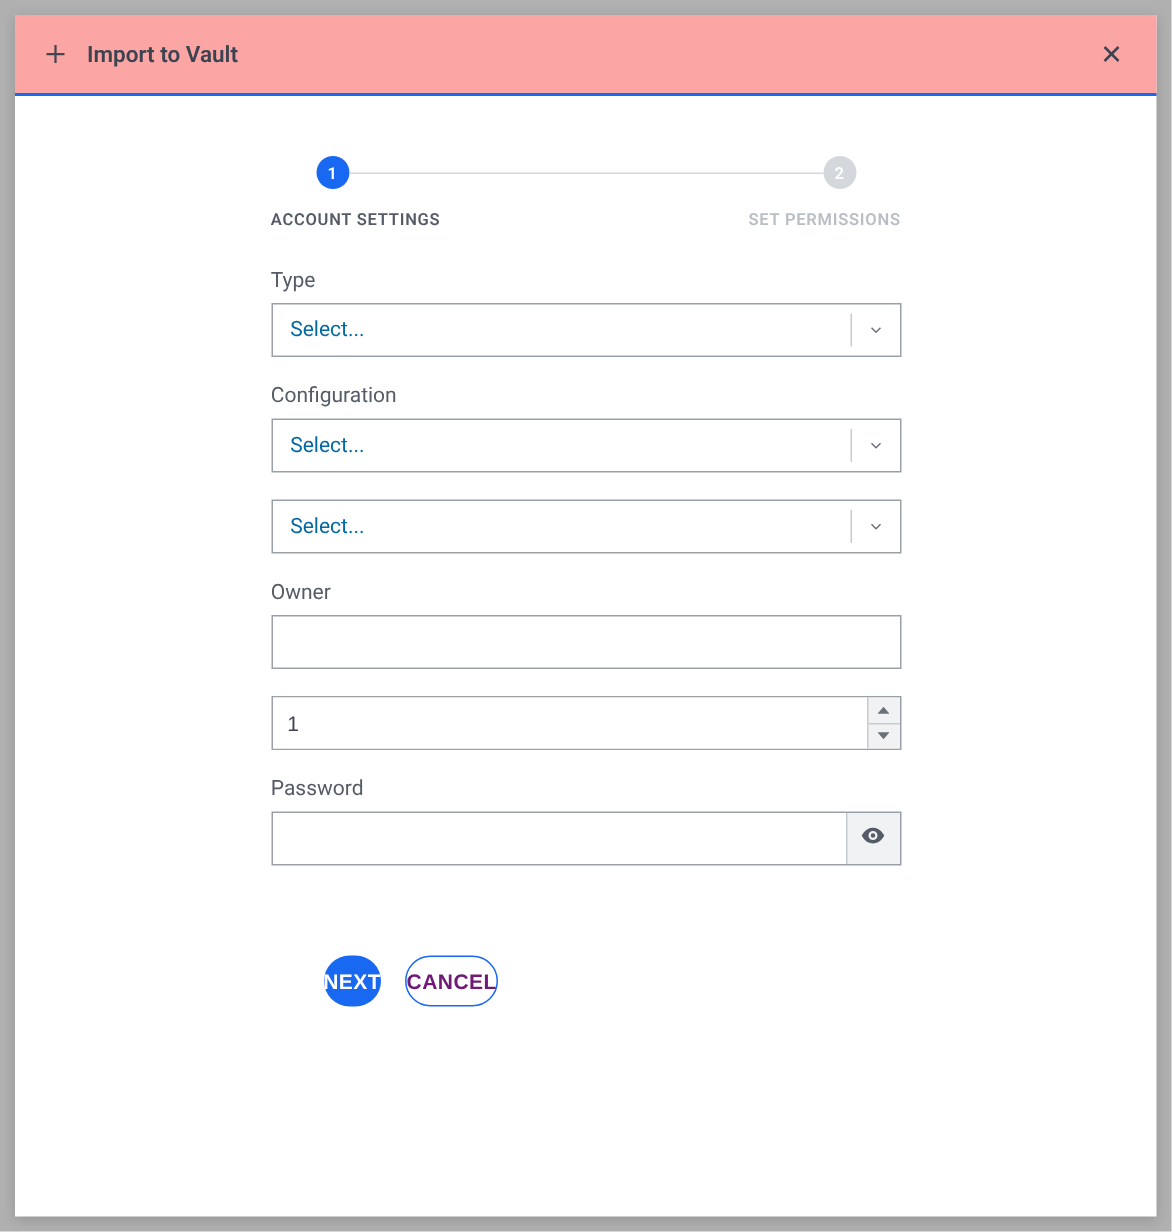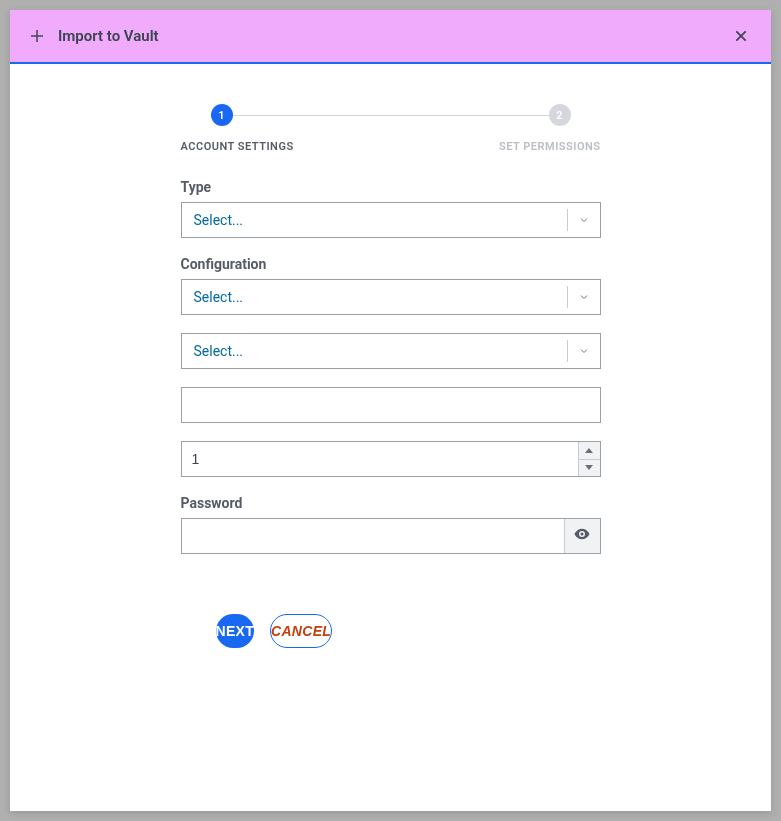--- a/index.html
+++ b/index.html
@@ -16,21 +16,21 @@
     }
     .modal {
       background: #ffffff;
       margin: 10px;
       height: 801px;
       box-shadow: 0 2px 8px rgba(0,0,0,0.15);
       display: flex;
       flex-direction: column;
     }
     .header {
-      background: #f0abfc;
+      background: #fca5a5;
       padding: 14px 18px;
       display: flex;
       align-items: center;
       justify-content: space-between;
       border-bottom: 2px solid #1868f2;
     }
     .header-left {
       display: flex;
       align-items: center;
       gap: 12px;
@@ -123,21 +123,21 @@
     .form {
       width: 420px;
       display: flex;
       flex-direction: column;
     }
     .field {
       margin-bottom: 18px;
     }
     .field-label {
       font-size: 14px;
-      font-weight: 700;
+      font-weight: 400;
       color: #555c67;
       margin-bottom: 7px;
       display: block;
     }
     .select-wrap {
       position: relative;
       border: 1px solid #9aa0a8;
       height: 36px;
       display: flex;
       align-items: center;
@@ -289,23 +289,22 @@
       display: flex;
       align-items: center;
       justify-content: center;
     }
     .btn-primary {
       background: #1868f2;
       color: #fff;
     }
     .btn-secondary {
       background: #fff;
-      color: #c2410c;
+      color: #701a75;
       border: 1px solid #1868f2;
-      font-style: italic;
     }
   </style>
 </head>
 <body>
 
 <div class="modal">
   <div class="header">
     <div class="header-left">
       <span class="plus-icon">
         <svg viewBox="0 0 24 24" fill="none">
@@ -368,20 +367,21 @@
           <div class="select-divider"></div>
           <div class="select-arrow">
             <svg viewBox="0 0 24 24">
                 <polyline points="6 9 12 15 18 9"></polyline>
               </svg>
           </div>
         </div>
       </div>
 
       <div class="field">
+        <label class="field-label">Owner</label>
         <input type="text" class="text-input" value="" style="">
       </div>
 
       <div class="field">
         <div class="number-wrap">
           <input type="text" class="number-value" value="1" style="">
           <div class="number-steppers">
             <button class="stepper-btn">
               <svg viewBox="0 0 10 6">
                   <polygon points="5,0 10,6 0,6"></polygon>

